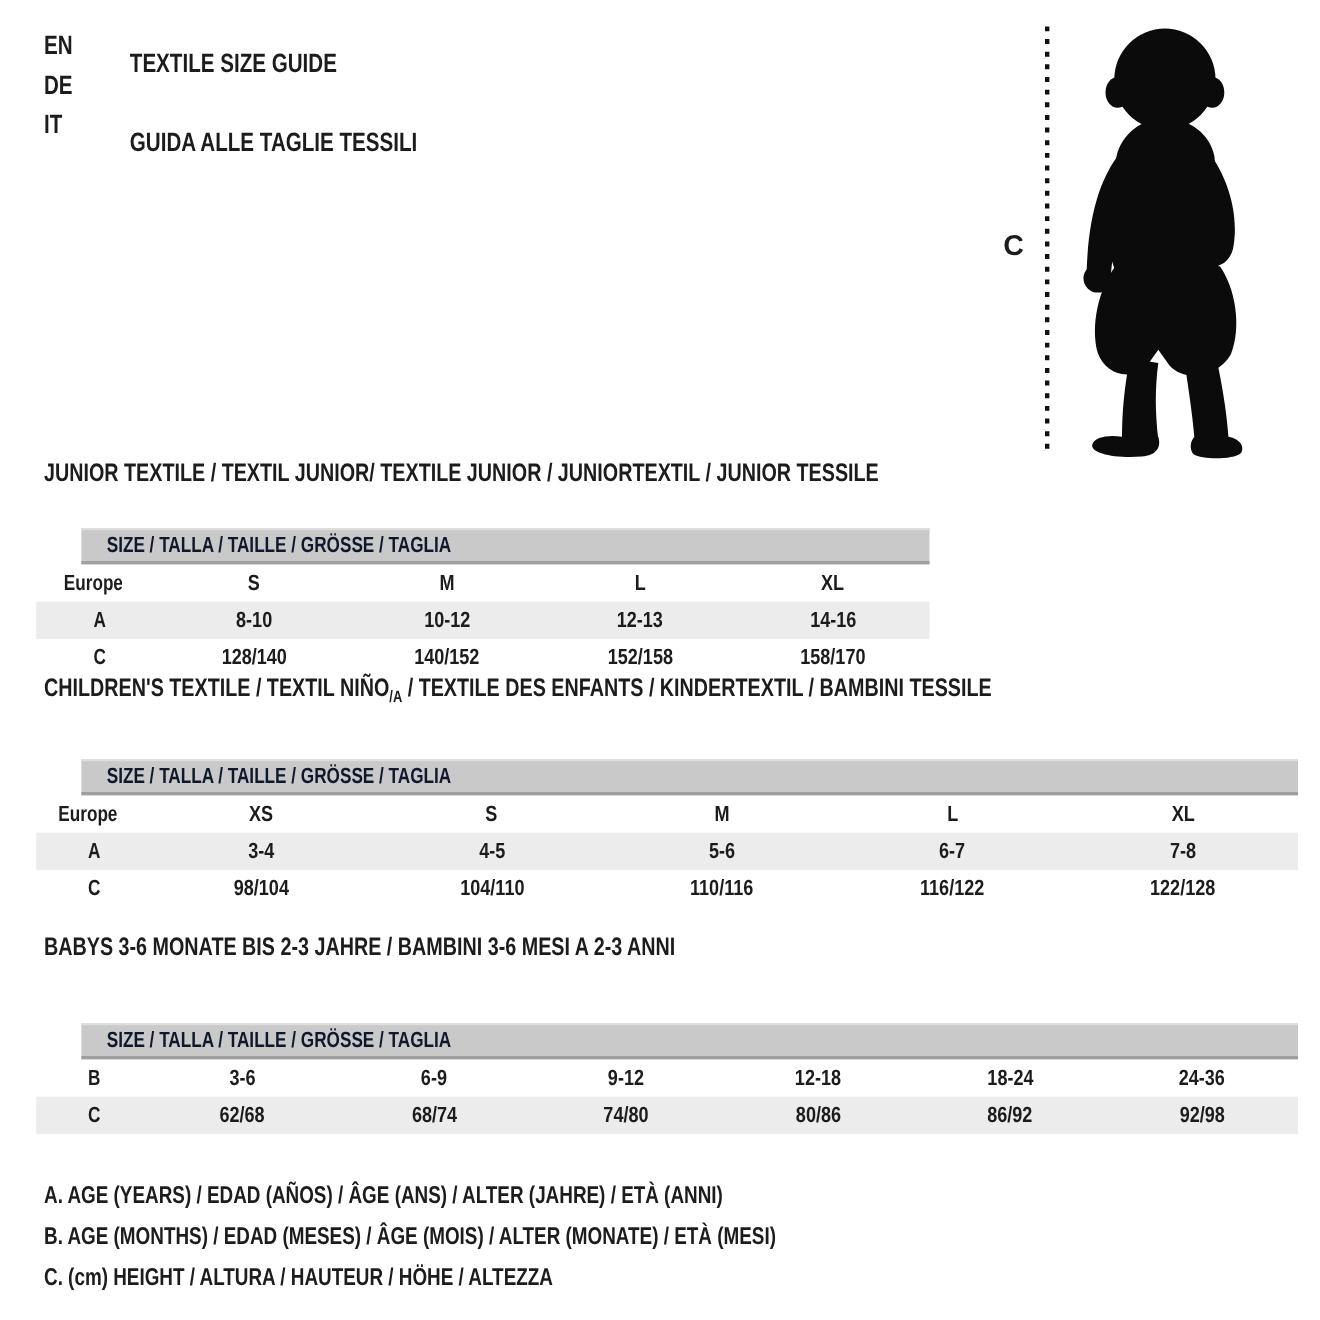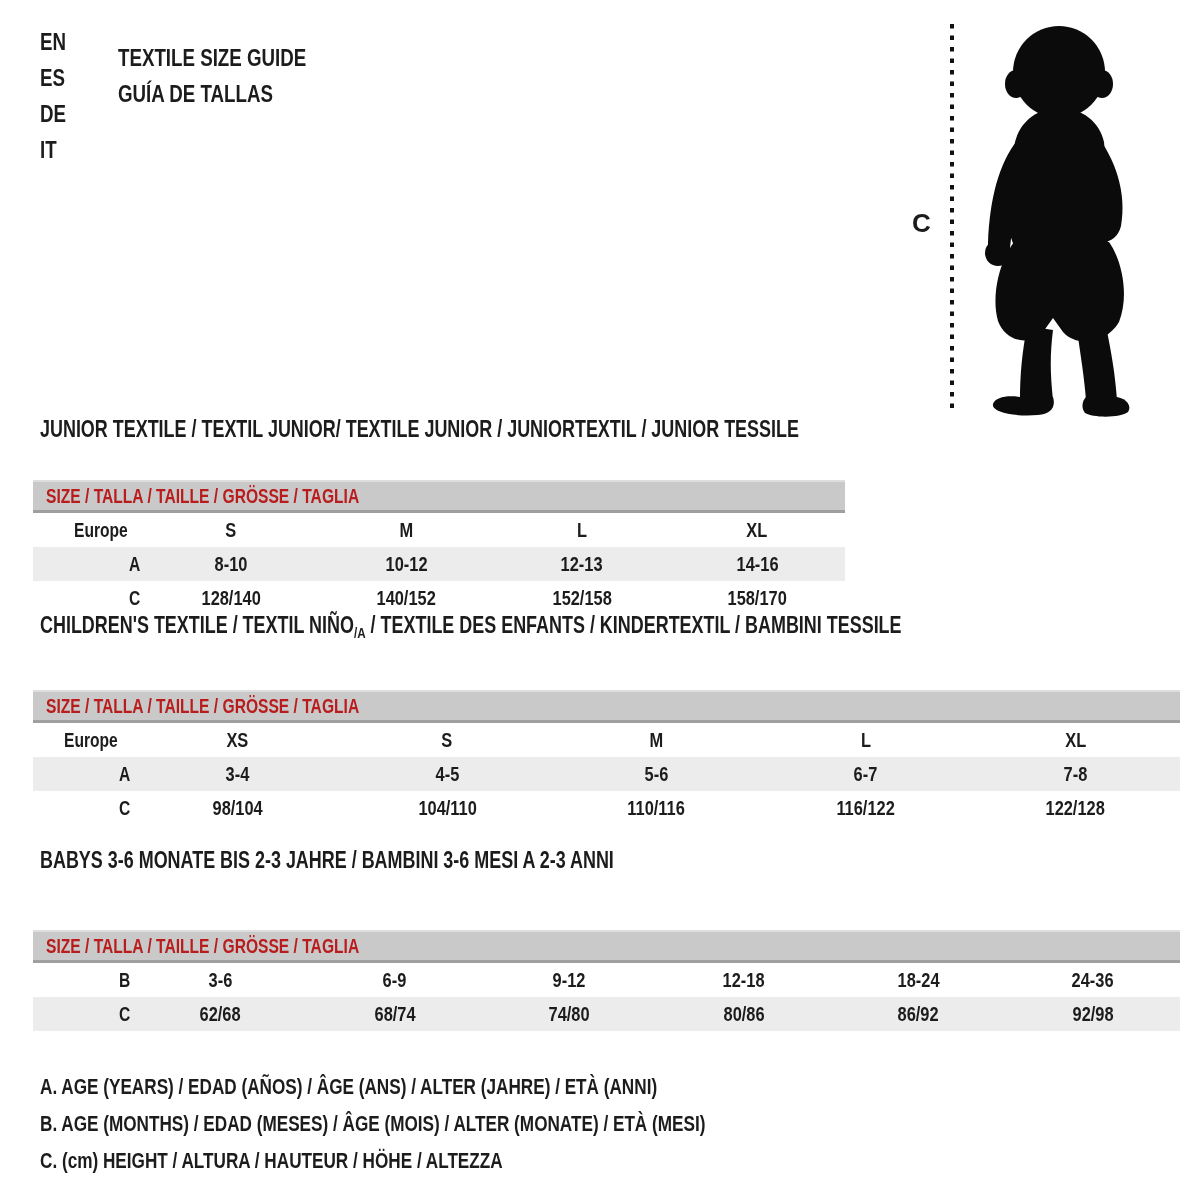--- a/index.html
+++ b/index.html
@@ -28,49 +28,46 @@
   }
   
   .sec-title { position:absolute; font-size:23px; font-weight:700; }
   .sec-title.two-line { line-height:37px; }
   .subsz { font-size:15px; vertical-align:-5px; }
   
   .size-table { position:absolute; }
   .size-bar {
     height:33px; box-sizing:border-box; background:#c9c9c9;
     border-top:2px solid #dedede; border-bottom:3px solid #9f9f9f;
-    display:flex; align-items:center; padding-left:13px;
-    font-weight:700; font-size:20px; color:#b91c1c;
+    display:flex; align-items:center; padding-left:23px;
+    font-weight:700; font-size:20px; color:#0f172a;margin-left:41px;
   }
   .trow { display:flex; height:34px; align-items:center; font-size:20px; font-weight:700; }
   .trow.stripe { background:#ececec; }
-  .tlabel { box-sizing:border-box; padding-left:9px; text-align:right; flex:none; }
+  .tlabel { box-sizing:border-box; padding-left:9px; text-align:center; flex:none; }
   .w110 { width:110px; } .w100 { width:100px; }
   .tcell { flex:1; text-align:center; }
   
   .legend { position:absolute; left:40px; top:1068px; }
   .legend-line { height:37px; line-height:37px; font-size:22px; font-weight:700; }
 </style>
 </head>
 <body>
 
 <div class="lang-block">
   <div class="lang-row">
     <span class="lang-code"><span class="cond">EN</span></span>
     <span class="lang-title"><span class="cond">TEXTILE SIZE GUIDE</span></span>
   </div>
   <div class="lang-row">
-    <span class="lang-code"><span class="cond">ES</span></span>
-    <span class="lang-title"><span class="cond">GUÍA DE TALLAS</span></span>
-  </div>
-  <div class="lang-row">
     <span class="lang-code"><span class="cond">DE</span></span>
   </div>
   <div class="lang-row">
     <span class="lang-code"><span class="cond">IT</span></span>
+    <span class="lang-title"><span class="cond">GUIDA ALLE TAGLIE TESSILI</span></span>
   </div>
 </div>
 
 <div class="figure">
   <svg width="260" height="415" viewBox="0 0 260 415" aria-hidden="true">
     <line x1="22" y1="14" x2="22" y2="404" stroke="#111111" stroke-width="4" stroke-dasharray="4.5 7"></line>
     <g fill="#0b0b0b">
       <ellipse cx="86" cy="74" rx="11" ry="14"></ellipse>
       <ellipse cx="172" cy="74" rx="11" ry="14"></ellipse>
       <circle cx="129" cy="62" r="46"></circle>

